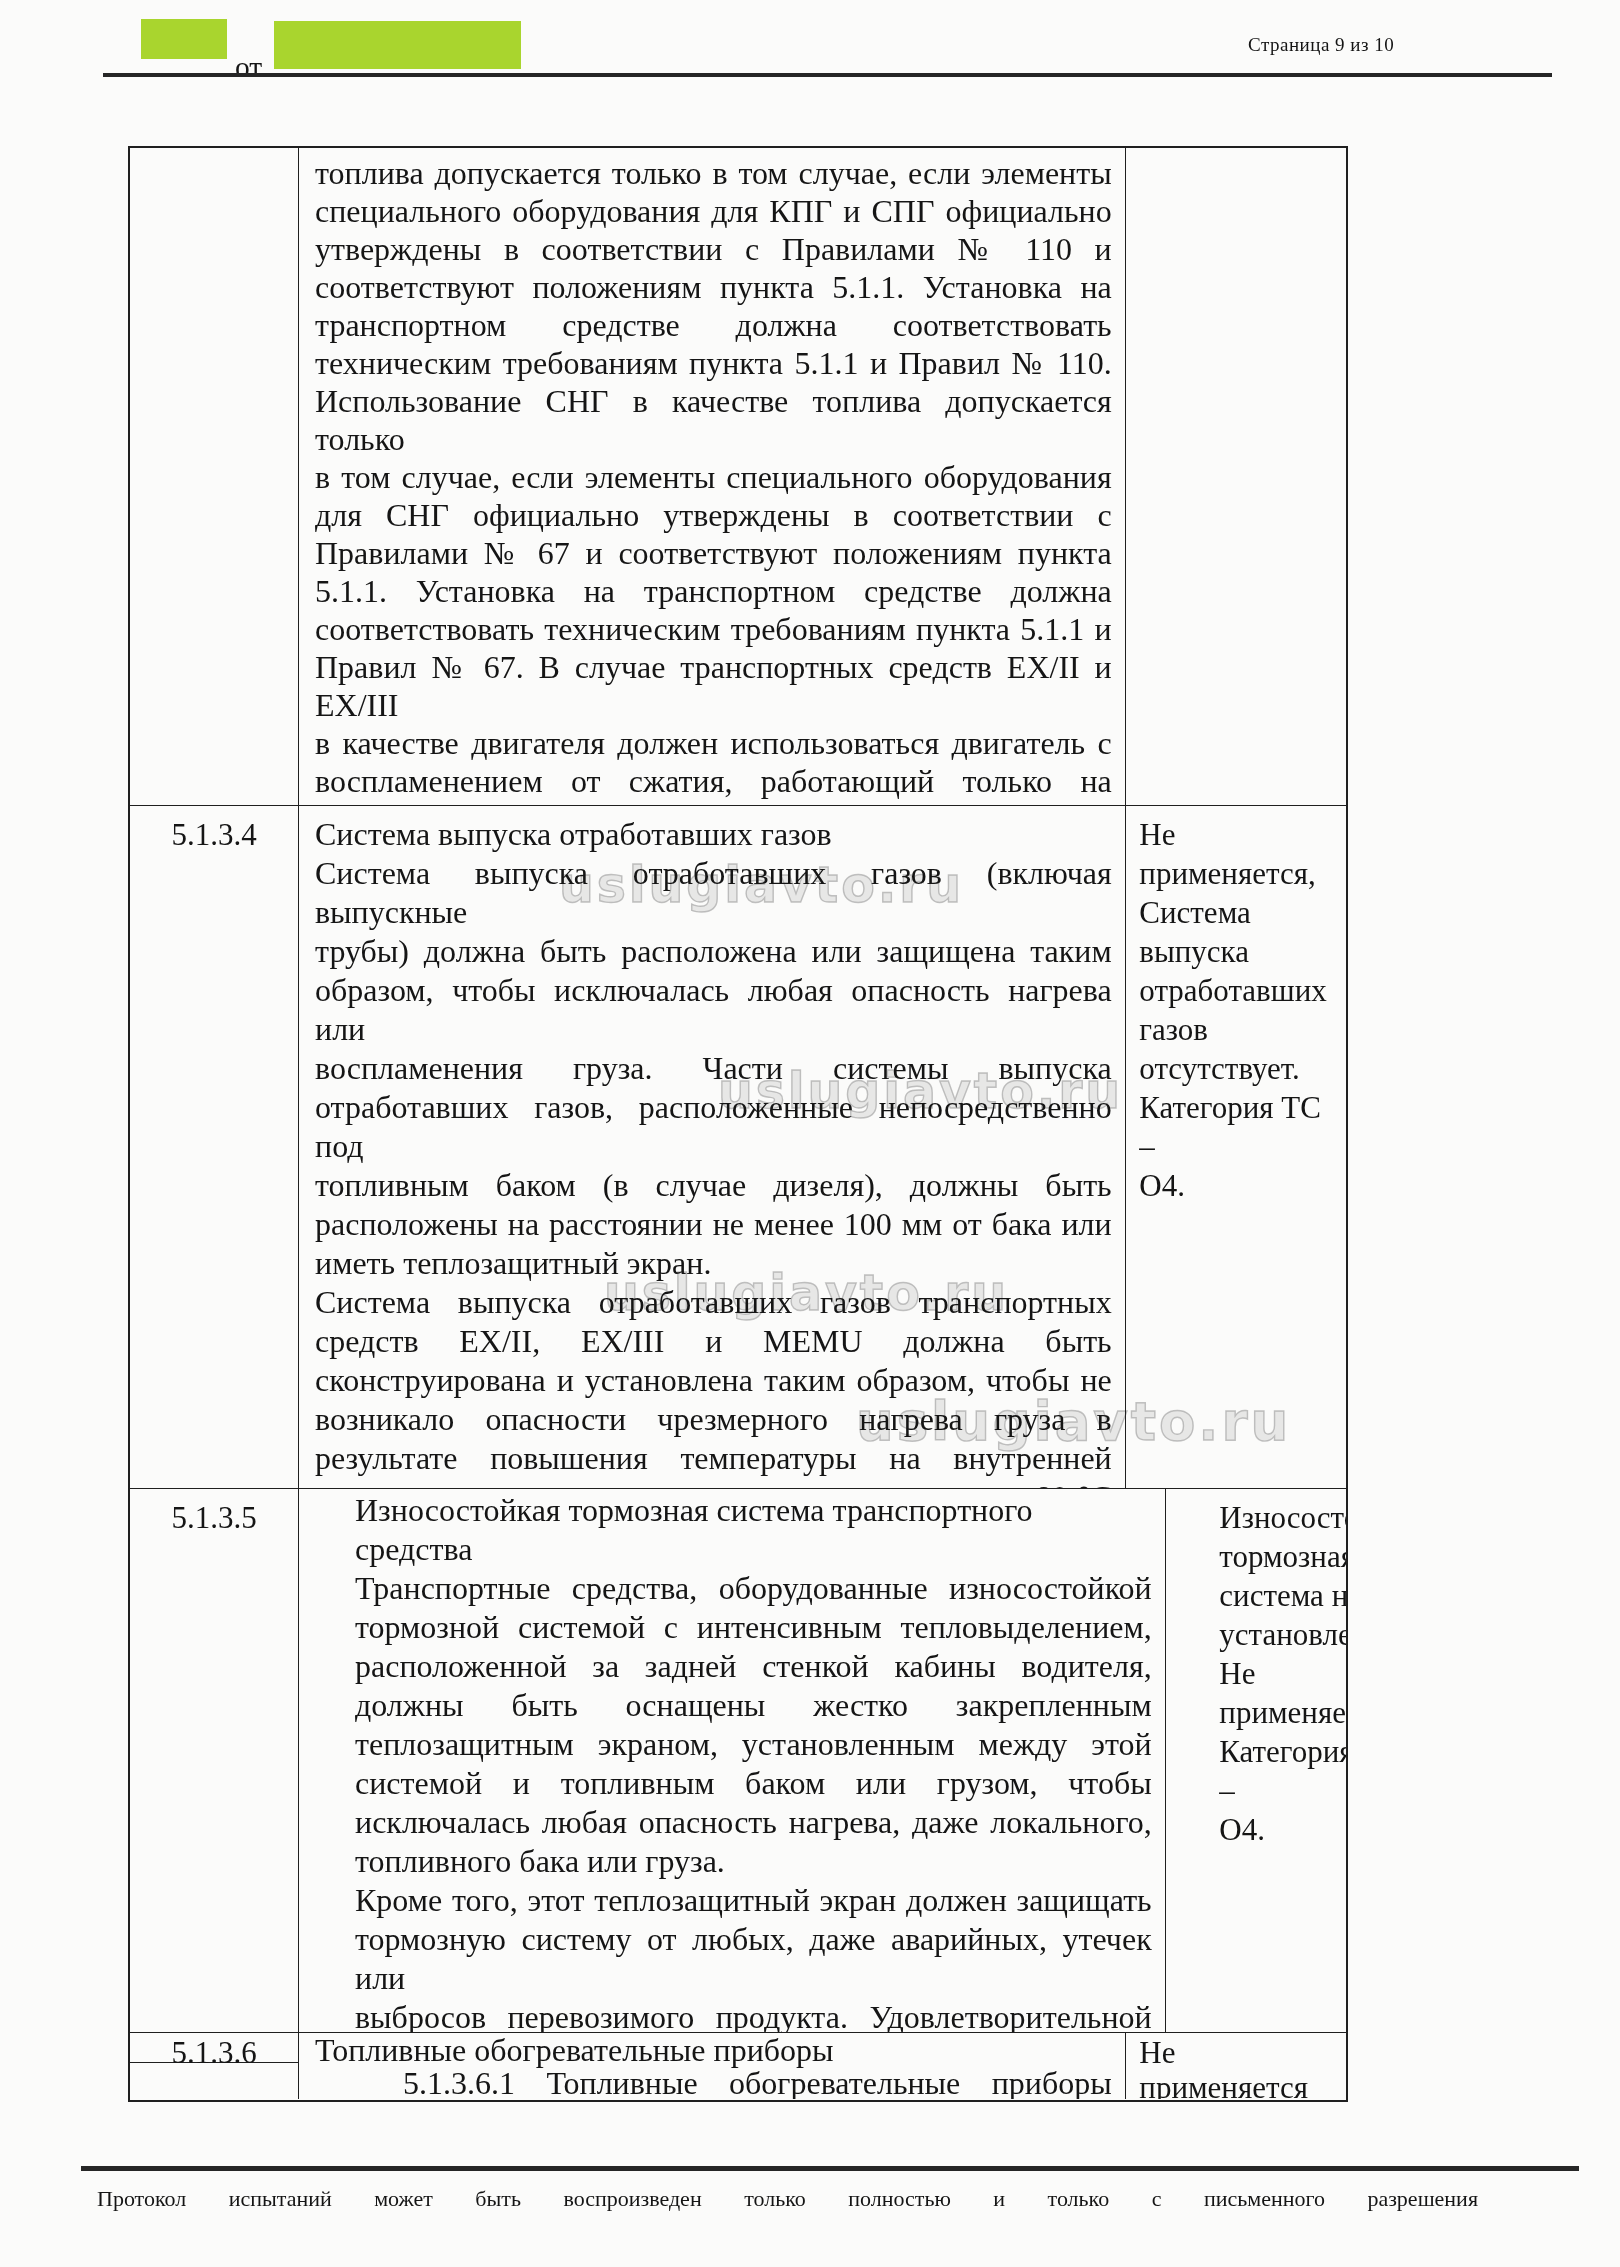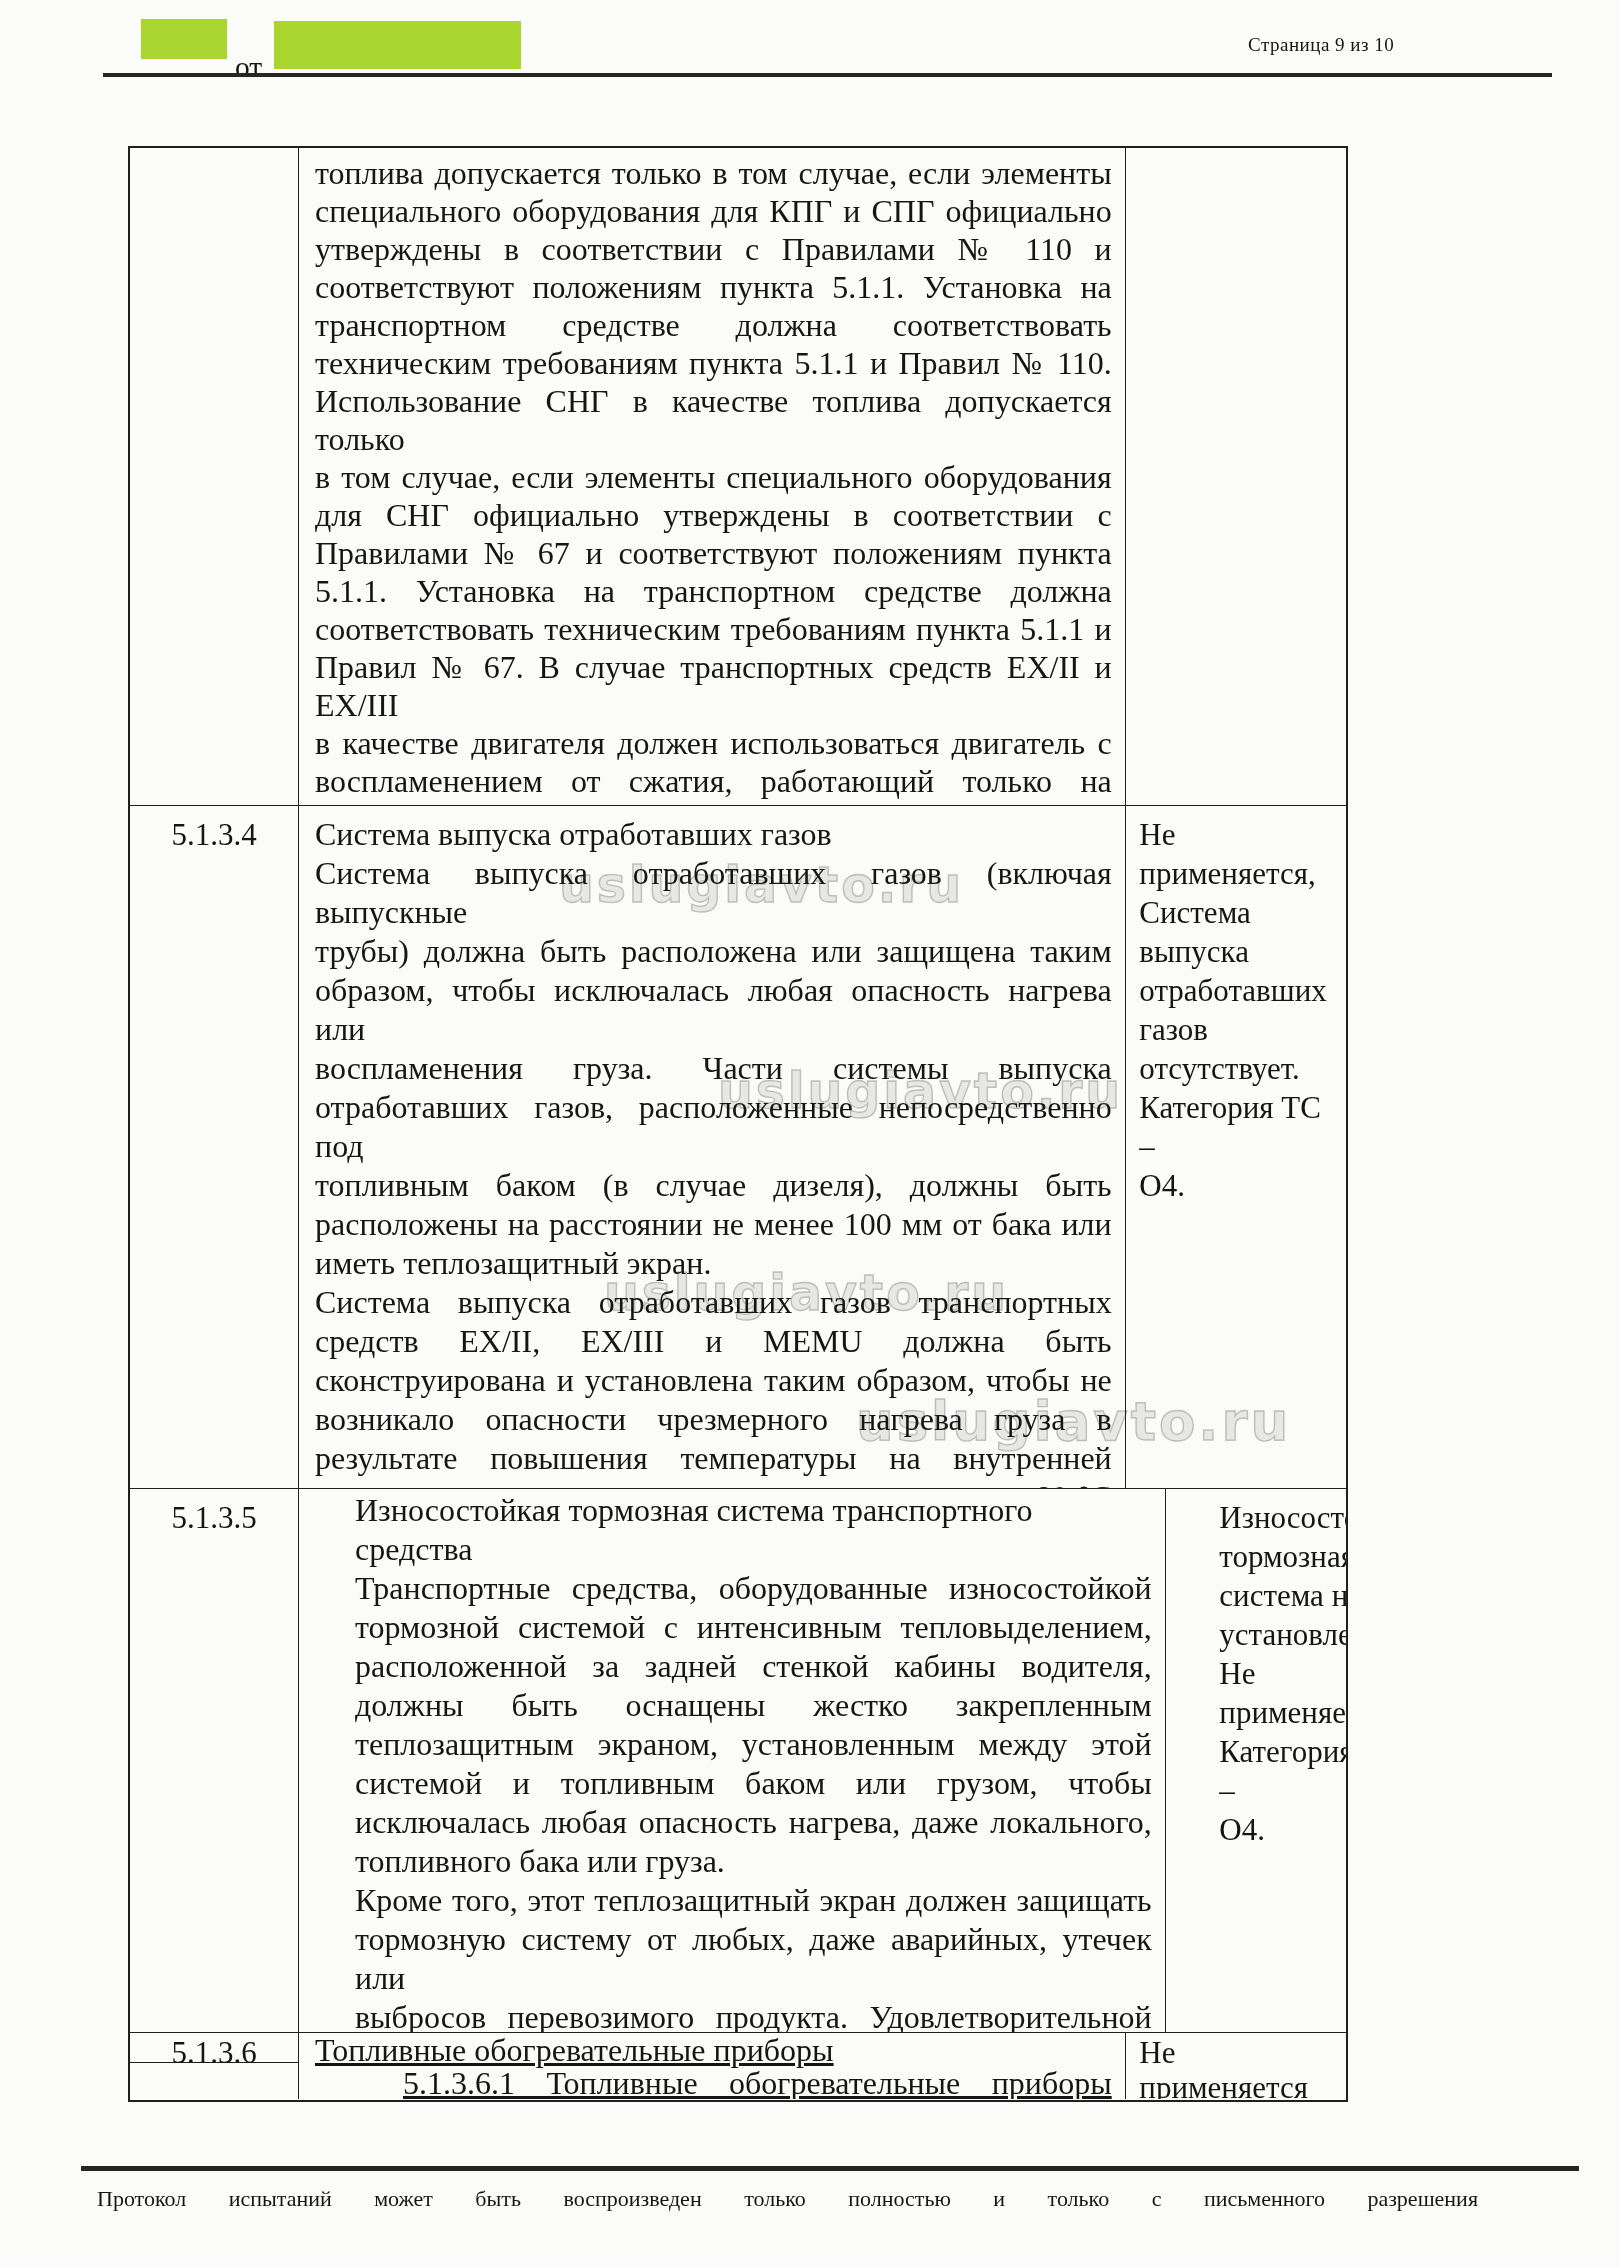--- a/index.html
+++ b/index.html
@@ -33,21 +33,21 @@
     text-align:center;font-size:31px;padding-top:11.4px;
   }
   .r4 .c-num{padding-top:0;}
   .num-sub{height:29.5px;border-bottom:1.9px solid #1f1f1f;box-sizing:border-box;padding-top:1.9px;}
   .c-body{
     width:827px;min-width:827px;border-right:1.9px solid #1f1f1f;box-sizing:border-box;
     padding:5.7px 13.3px 0 16px;font-size:32px;line-height:38px;
   }
   .r2 .c-body{padding-top:8.6px;line-height:39px;}
   .r3 .c-body{padding-top:1.9px;line-height:39px;}
-  .r4 .c-body{padding-top:1px;line-height:33px;text-decoration:underline;}
+  .r4 .c-body{padding-top:1px;line-height:33px;}
   .c-res{
     flex:1;box-sizing:border-box;padding:8.6px 9.5px 0 13.3px;
     font-size:31px;line-height:39px;
   }
   .r4 .c-res{padding-top:1.9px;line-height:35px;}
 
   .line{text-align:justify;text-align-last:justify;}
   .line.last{text-align-last:left;}
   .para-title .line{text-align:left;text-align-last:left;}
   .para-indent .line{text-indent:88px;}

